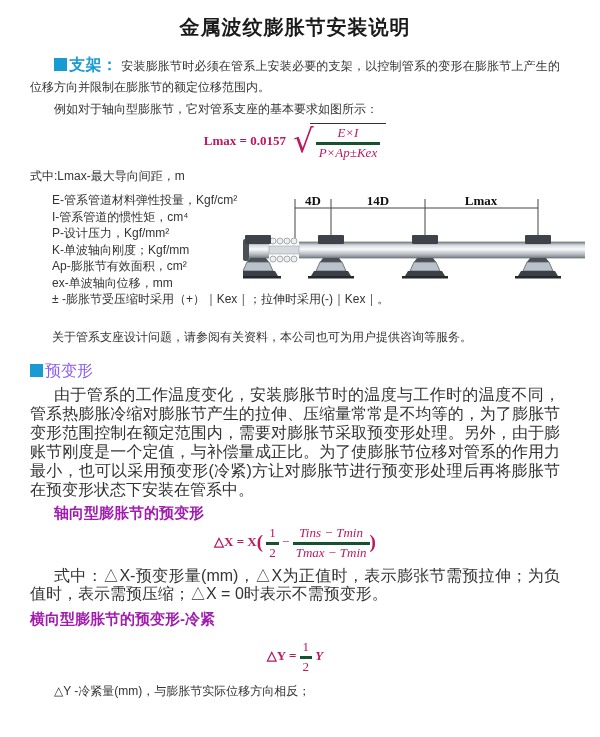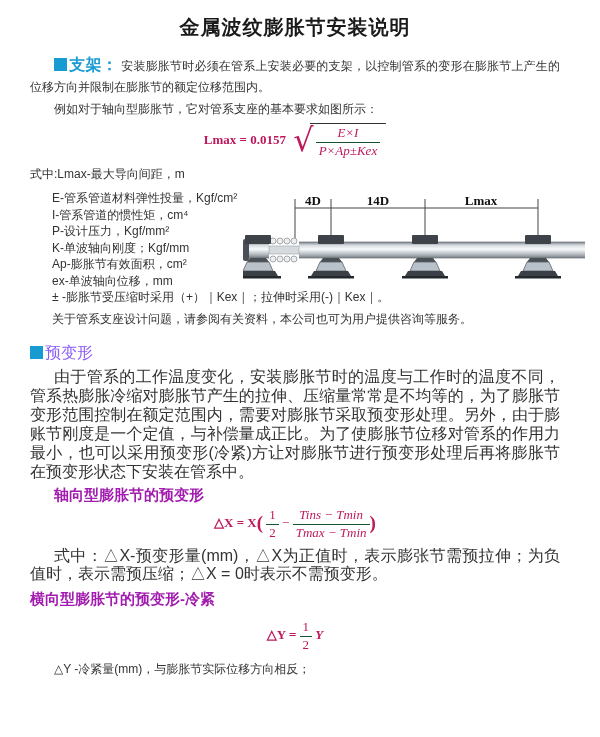--- a/index.html
+++ b/index.html
@@ -56,21 +56,21 @@
   .formula {
     text-align: center;
     font-family: "Liberation Serif", serif;
     font-size: 13px;
     color: #be185d;
     margin: 4px 0 6px 0;
   }
   .f-bold { font-weight: bold; }
   .f-ital { font-style: italic; }
   .frac { display: inline-block; vertical-align: middle; text-align: center; line-height: 1.15; }
-  .frac .fnum { display: block; border-bottom: 1px solid #14532d; padding: 0 3px 1px 3px; }
+  .frac .fnum { display: block; border-bottom: 3px solid #14532d; padding: 0 3px 1px 3px; }
   .frac .fden { display: block; padding: 1px 3px 0 3px; }
   .sqrt-sign {
     display: inline-block;
     font-size: 32px;
     line-height: 0.85;
     vertical-align: middle;
     margin: 0 -4px 0 4px;
     font-weight: 400;
     font-family: "DejaVu Sans", sans-serif;
   }
@@ -78,21 +78,21 @@
     display: inline-block;
     vertical-align: middle;
     border-top: 1.6px solid #333;
     padding: 2px 6px 0 6px;
   }
   .paren { font-size: 19px; vertical-align: -2px; font-weight: bold; }
 
   .defs { margin-top: 6px; font-size: 12px; }
   .defs .d { line-height: 15.5px; margin: 1px 0 0 22px; }
   .defs .d-first { margin-left: 0; margin-bottom: 9px; margin-top: 8px; }
-  .defs .d-last { margin-top: 6px; }
+  .defs .d-last { margin-top: 22px; }
 
   .sec-heading {
     color: #8b5cf6;
     font-size: 16px;
     font-weight: normal;
     margin: 16px 0 0 0;
     line-height: 20px;
   }
   .predeform-p {
     margin: 4px 0 0 0;

